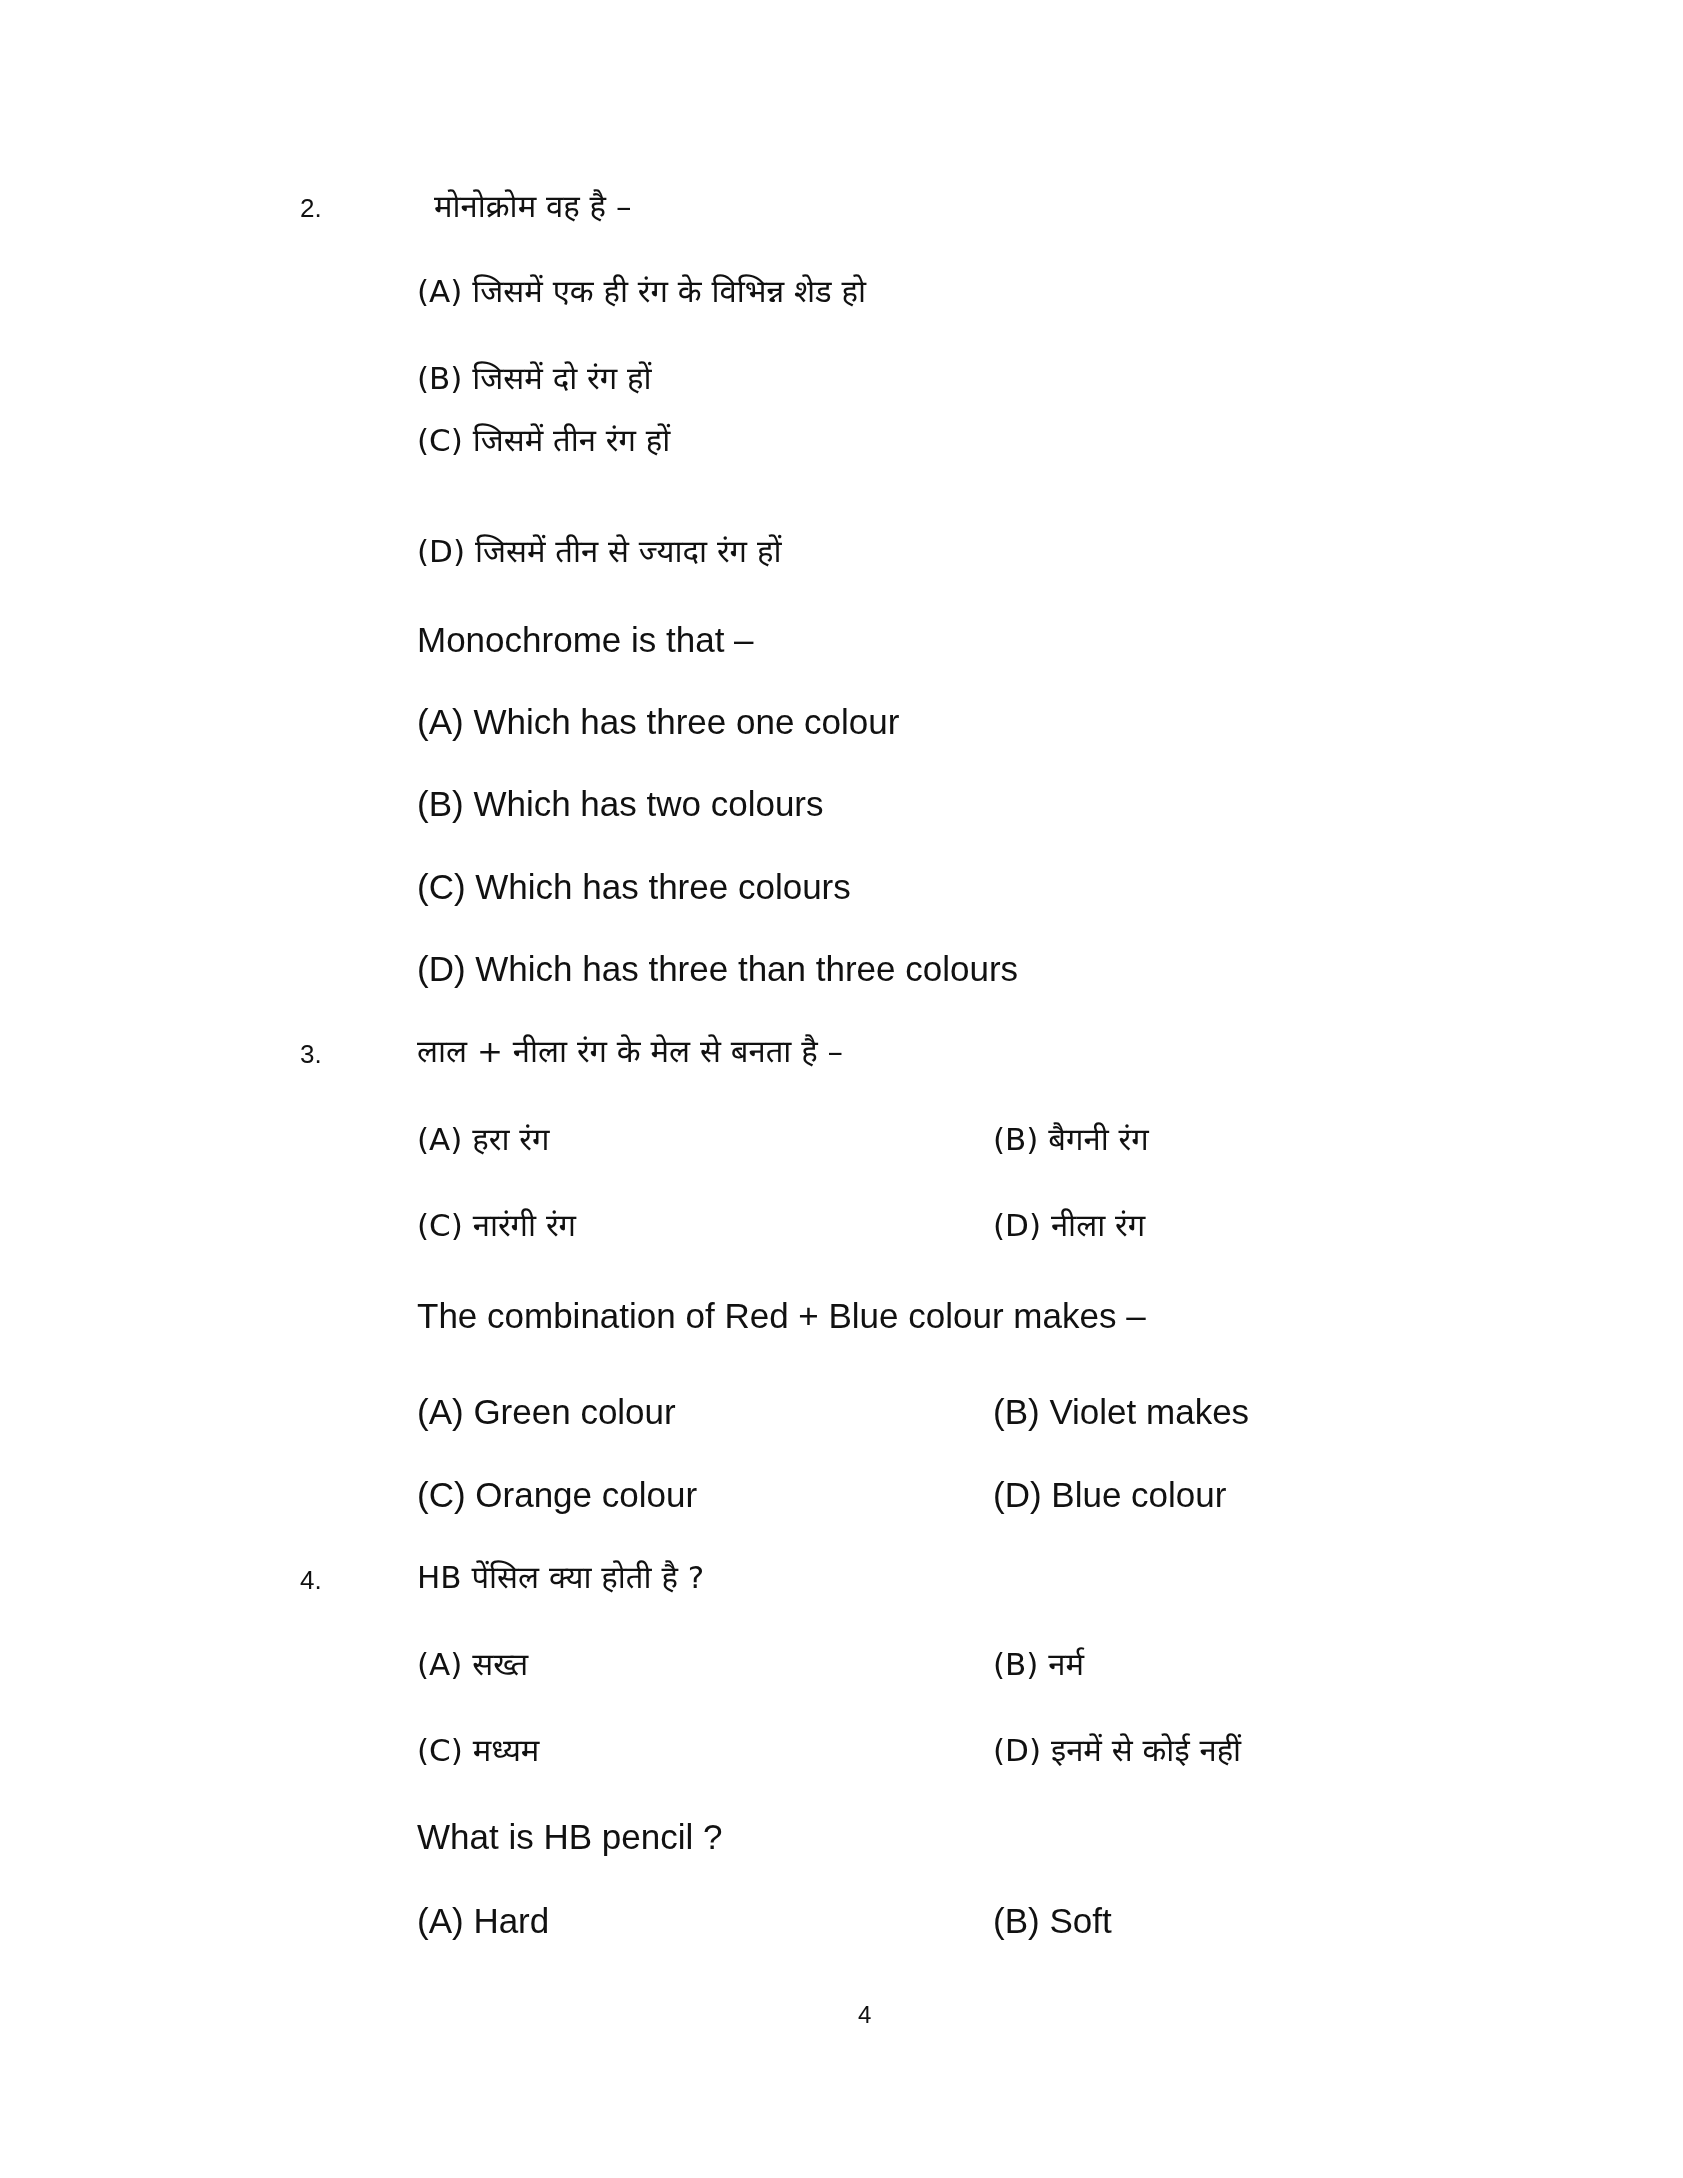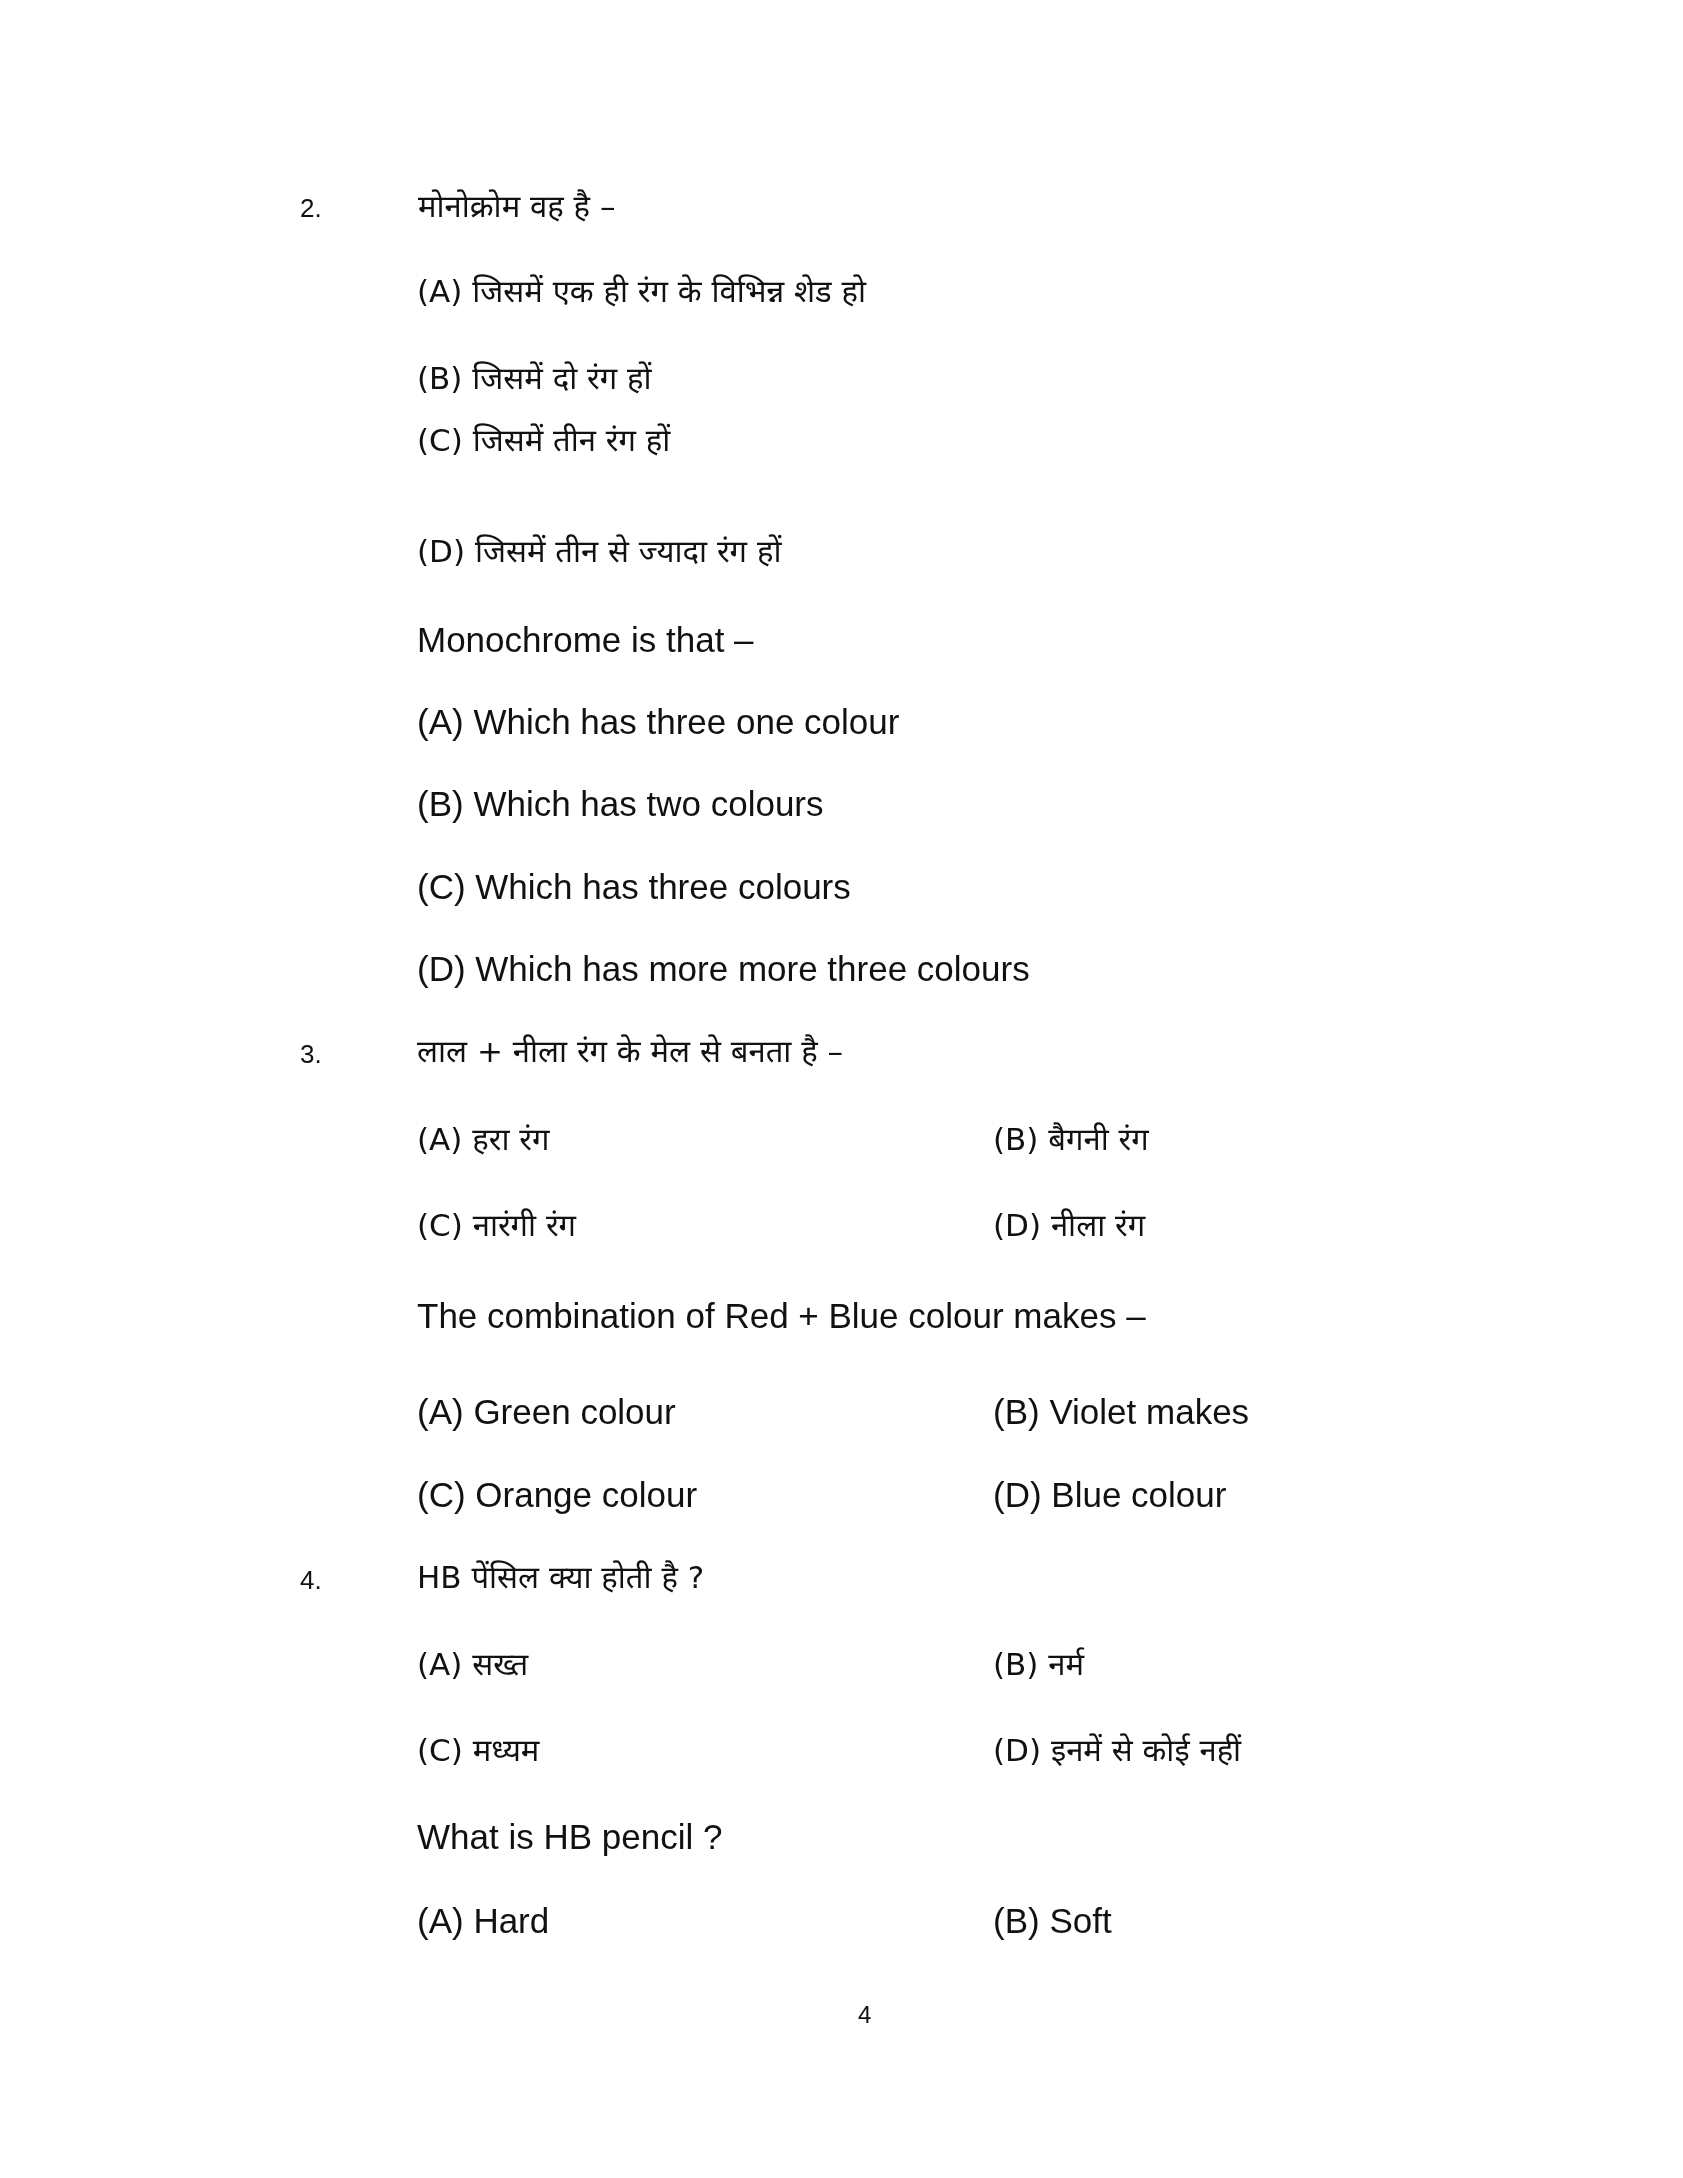--- a/index.html
+++ b/index.html
@@ -7,30 +7,30 @@
        font-family:"Liberation Sans","DejaVu Sans",sans-serif;color:#111;}
   .ln{position:absolute;white-space:nowrap;font-size:35px;line-height:40px;transform:translateY(-50%);}
   .hi{font-family:"DejaVu Sans","Liberation Sans",sans-serif;font-size:31px;}
   .qnum{font-size:26px;}
   .pg{font-size:24px;}
 </style>
 </head>
 <body>
 
 <div class="ln qnum" style="left:300px;top:208px">2.</div>
-<div class="ln hi" style="left:418px;top:206px">मोनोक्रोम वह है –</div>
+<div class="ln hi" style="left:434px;top:206px">मोनोक्रोम वह है –</div>
 <div class="ln hi" style="left:417px;top:291px">(A) जिसमें एक ही रंग के विभिन्न शेड हो</div>
 <div class="ln hi" style="left:417px;top:378px">(B) जिसमें दो रंग हों</div>
 <div class="ln hi" style="left:417px;top:440px">(C) जिसमें तीन रंग हों</div>
 <div class="ln hi" style="left:417px;top:551px">(D) जिसमें तीन से ज्यादा रंग हों</div>
 <div class="ln" style="left:417px;top:640px">Monochrome is that –</div>
 <div class="ln" style="left:417px;top:722px">(A) Which has three one colour</div>
 <div class="ln" style="left:417px;top:804px">(B) Which has two colours</div>
 <div class="ln" style="left:417px;top:887px">(C) Which has three colours</div>
-<div class="ln" style="left:417px;top:969px">(D) Which has more more three colours</div>
+<div class="ln" style="left:417px;top:969px">(D) Which has three than three colours</div>
 
 <div class="ln qnum" style="left:300px;top:1054px">3.</div>
 <div class="ln hi" style="left:417px;top:1051px">लाल + नीला रंग के मेल से बनता है –</div>
 <div class="ln hi" style="left:417px;top:1139px">(A) हरा रंग</div>
 <div class="ln hi" style="left:993px;top:1139px">(B) बैगनी रंग</div>
 <div class="ln hi" style="left:417px;top:1225px">(C) नारंगी रंग</div>
 <div class="ln hi" style="left:993px;top:1225px">(D) नीला रंग</div>
 <div class="ln" style="left:417px;top:1316px">The combination of Red + Blue colour makes –</div>
 <div class="ln" style="left:417px;top:1412px">(A) Green colour</div>
 <div class="ln" style="left:993px;top:1412px">(B) Violet makes</div>

